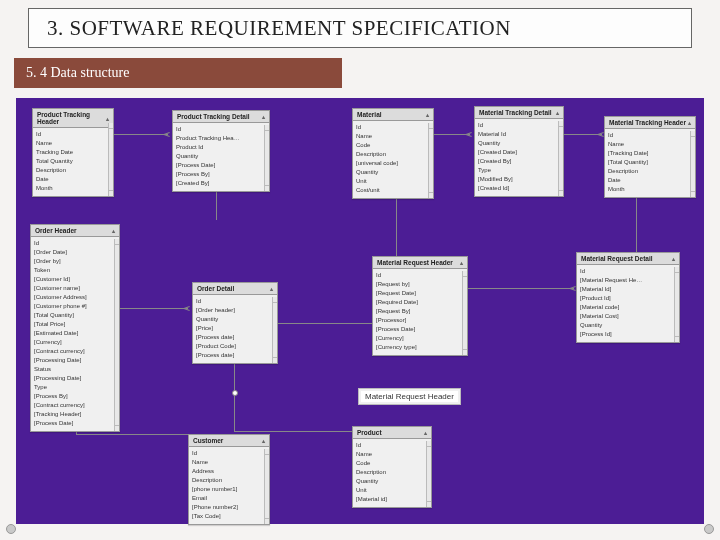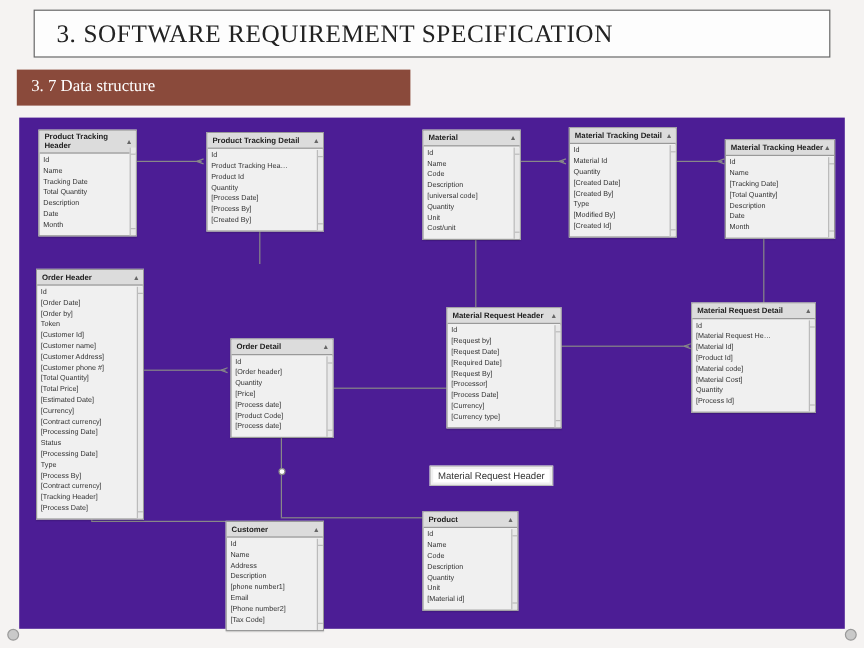--- a/index.html
+++ b/index.html
@@ -47,21 +47,21 @@
 </head>
 <body>
 
 <div class="slide">
 
   <div class="title-box">
     <span>3. SOFTWARE REQUIREMENT SPECIFICATION</span>
   </div>
 
   <div class="subtitle">
-    <span>3. 7 Data structure</span>
+    <span>5. 4 Data structure</span>
   </div>
 
   <div class="canvas">
 
     <div class="line lh" style="left:98px; top:36px; width:54px;"></div>
     <div class="crow e" style="left:148px; top:33px;"></div>
 
     <div class="line lv" style="left:200px; top:92px; height:30px;"></div>
 
     <div class="line lh" style="left:418px; top:36px; width:36px;"></div>

